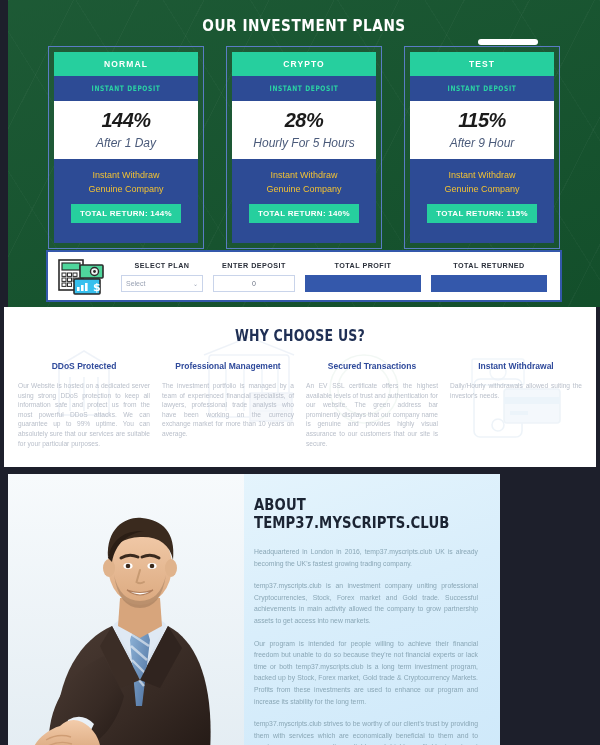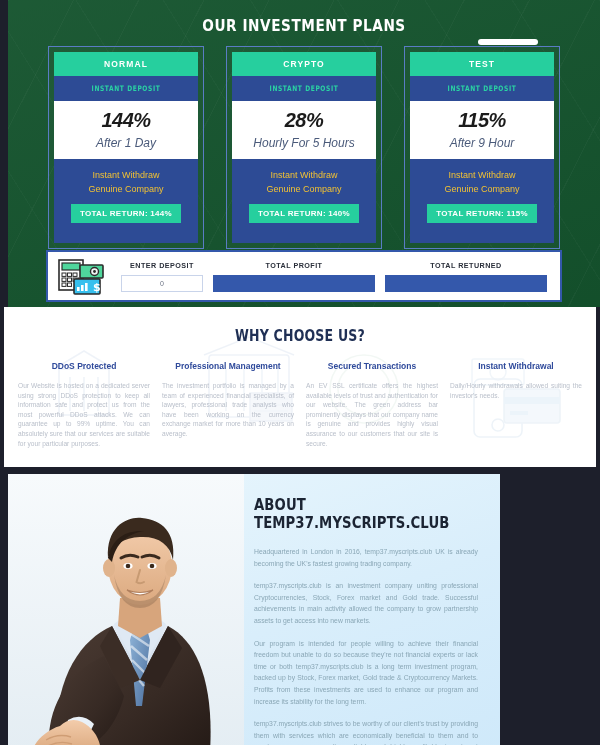--- a/index.html
+++ b/index.html
@@ -231,20 +231,27 @@
         <rect x="18" y="23" width="26" height="15" rx="1" fill="#37c0ee" stroke="#2b2b2b" stroke-width="1.6"></rect>
         <g fill="#ffffff">
           <rect x="21" y="31" width="2.6" height="4"></rect>
           <rect x="25" y="29" width="2.6" height="6"></rect>
           <rect x="29" y="27" width="2.6" height="8"></rect>
         </g>
         <text x="37" y="35" font-size="11" font-weight="bold" fill="#ffffff" font-family="DejaVu Sans, sans-serif">$</text>
       </svg>
     </div>
 
+    <div class="calc-col narrow">
+      <div class="calc-label">SELECT PLAN</div>
+      <div class="calc-select">
+        <span>Select</span>
+        <span class="chev">⌄</span>
+      </div>
+    </div>
 
     <div class="calc-col narrow">
       <div class="calc-label">ENTER DEPOSIT</div>
       <div class="calc-input">0</div>
     </div>
 
     <div class="calc-col">
       <div class="calc-label">TOTAL PROFIT</div>
       <div class="calc-box"></div>
     </div>

